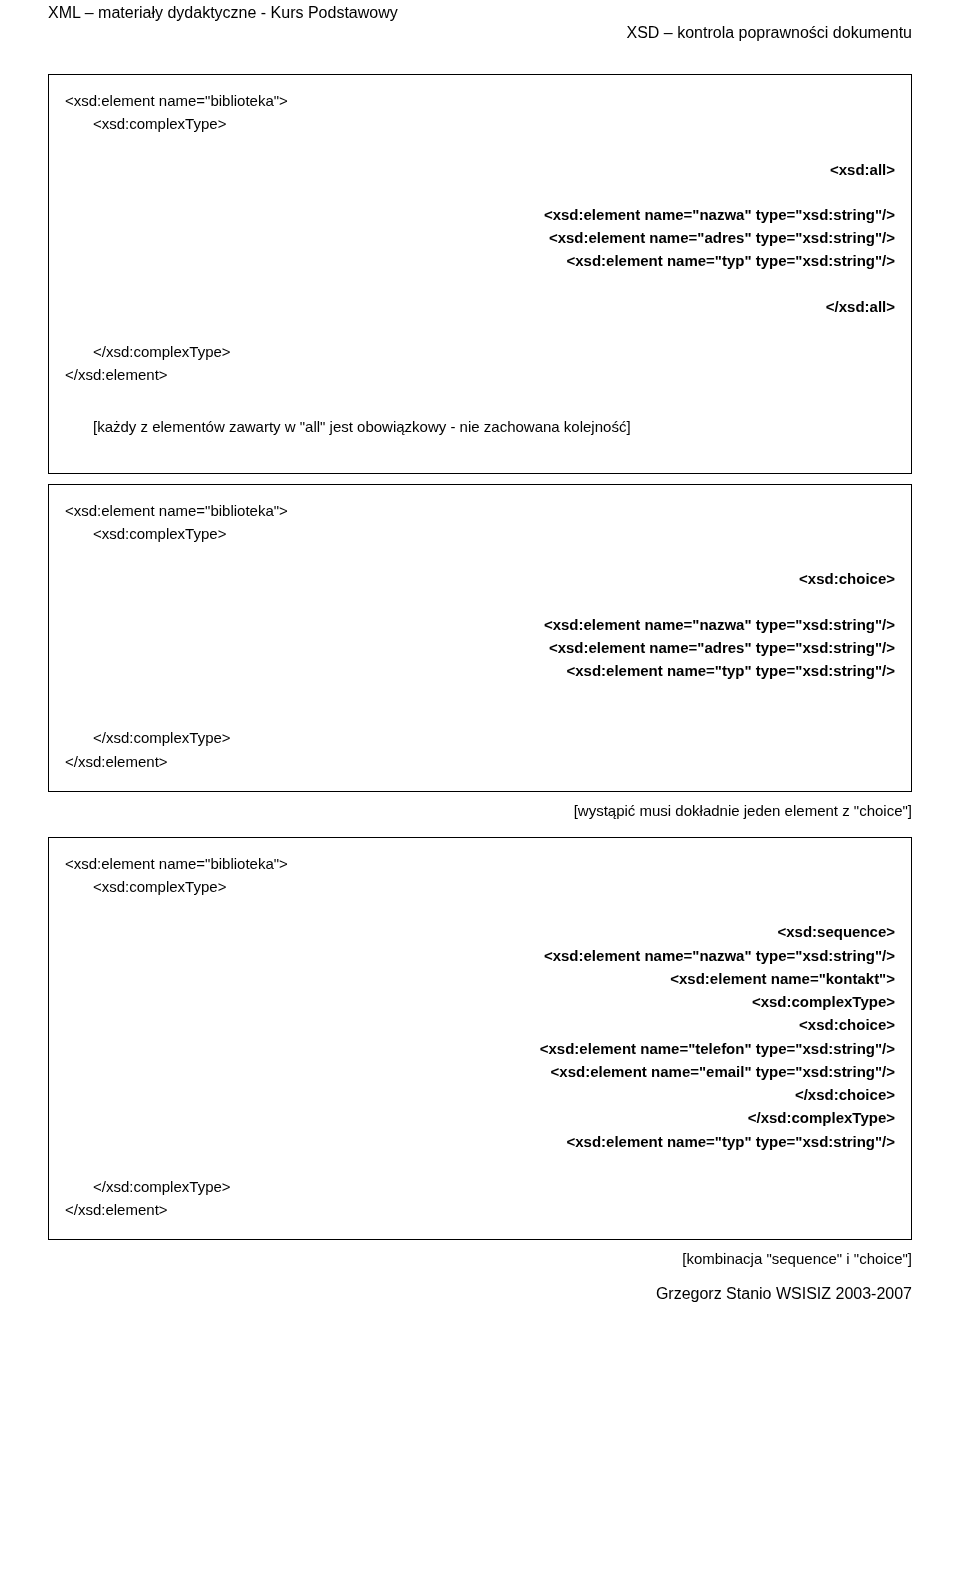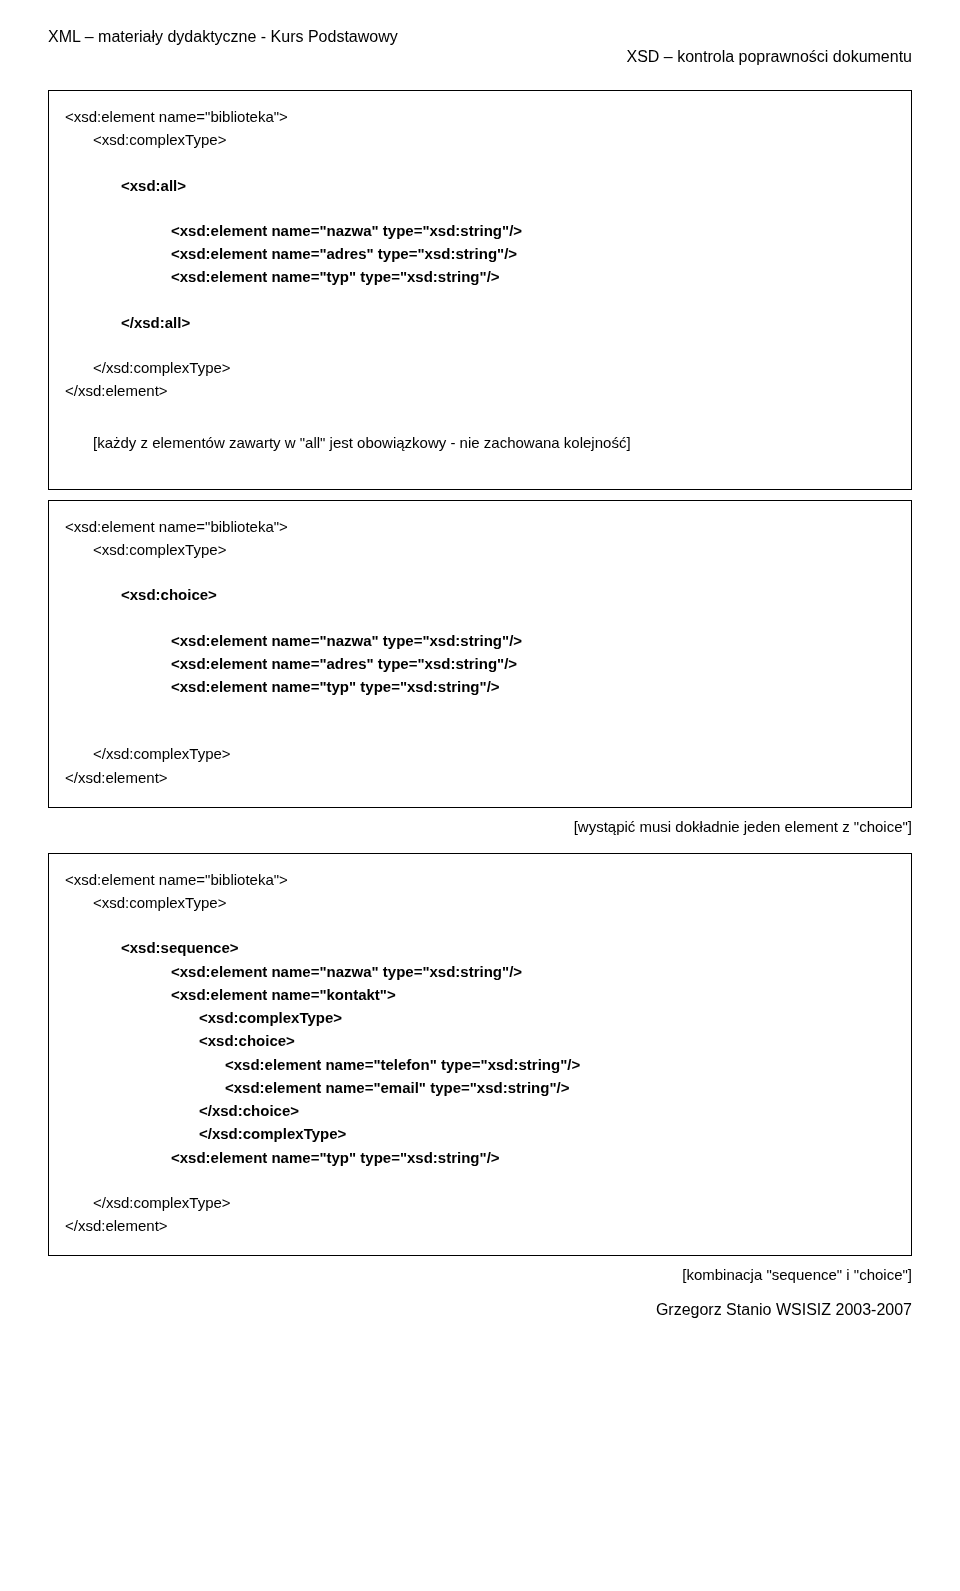--- a/index.html
+++ b/index.html
@@ -5,40 +5,40 @@
   body {
     margin: 0;
     padding: 0;
     font-family: Verdana, Geneva, sans-serif;
     font-size: 15px;
     color: #000;
     background: #fff;
     width: 960px;
   }
   .page {
-    padding: 28px 48px 20px 48px;
+    padding: 4px 48px 20px 48px;
     box-sizing: border-box;
   }
   .header-top {
     font-size: 16px;
     margin-bottom: 2px;
   }
   .header-sub {
     font-size: 16px;
     text-align: right;
-    margin-bottom: 24px;
+    margin-bottom: 32px;
   }
   .code-box {
     border: 1px solid #000;
     padding: 14px 16px 18px 16px;
     margin-bottom: 10px;
     line-height: 1.55;
     font-size: 15px;
   }
-  .bold { font-weight: bold; }
+  .bold { font-weight: bold; text-align: right; }
   .ind1 { padding-left: 28px; }
   .ind2 { padding-left: 56px; }
   .ind3 { padding-left: 106px; }
   .ind4 { padding-left: 134px; }
   .ind5 { padding-left: 160px; }
   .note {
     padding-left: 28px;
     line-height: 1.5;
     margin: 8px 0 16px 0;
   }

